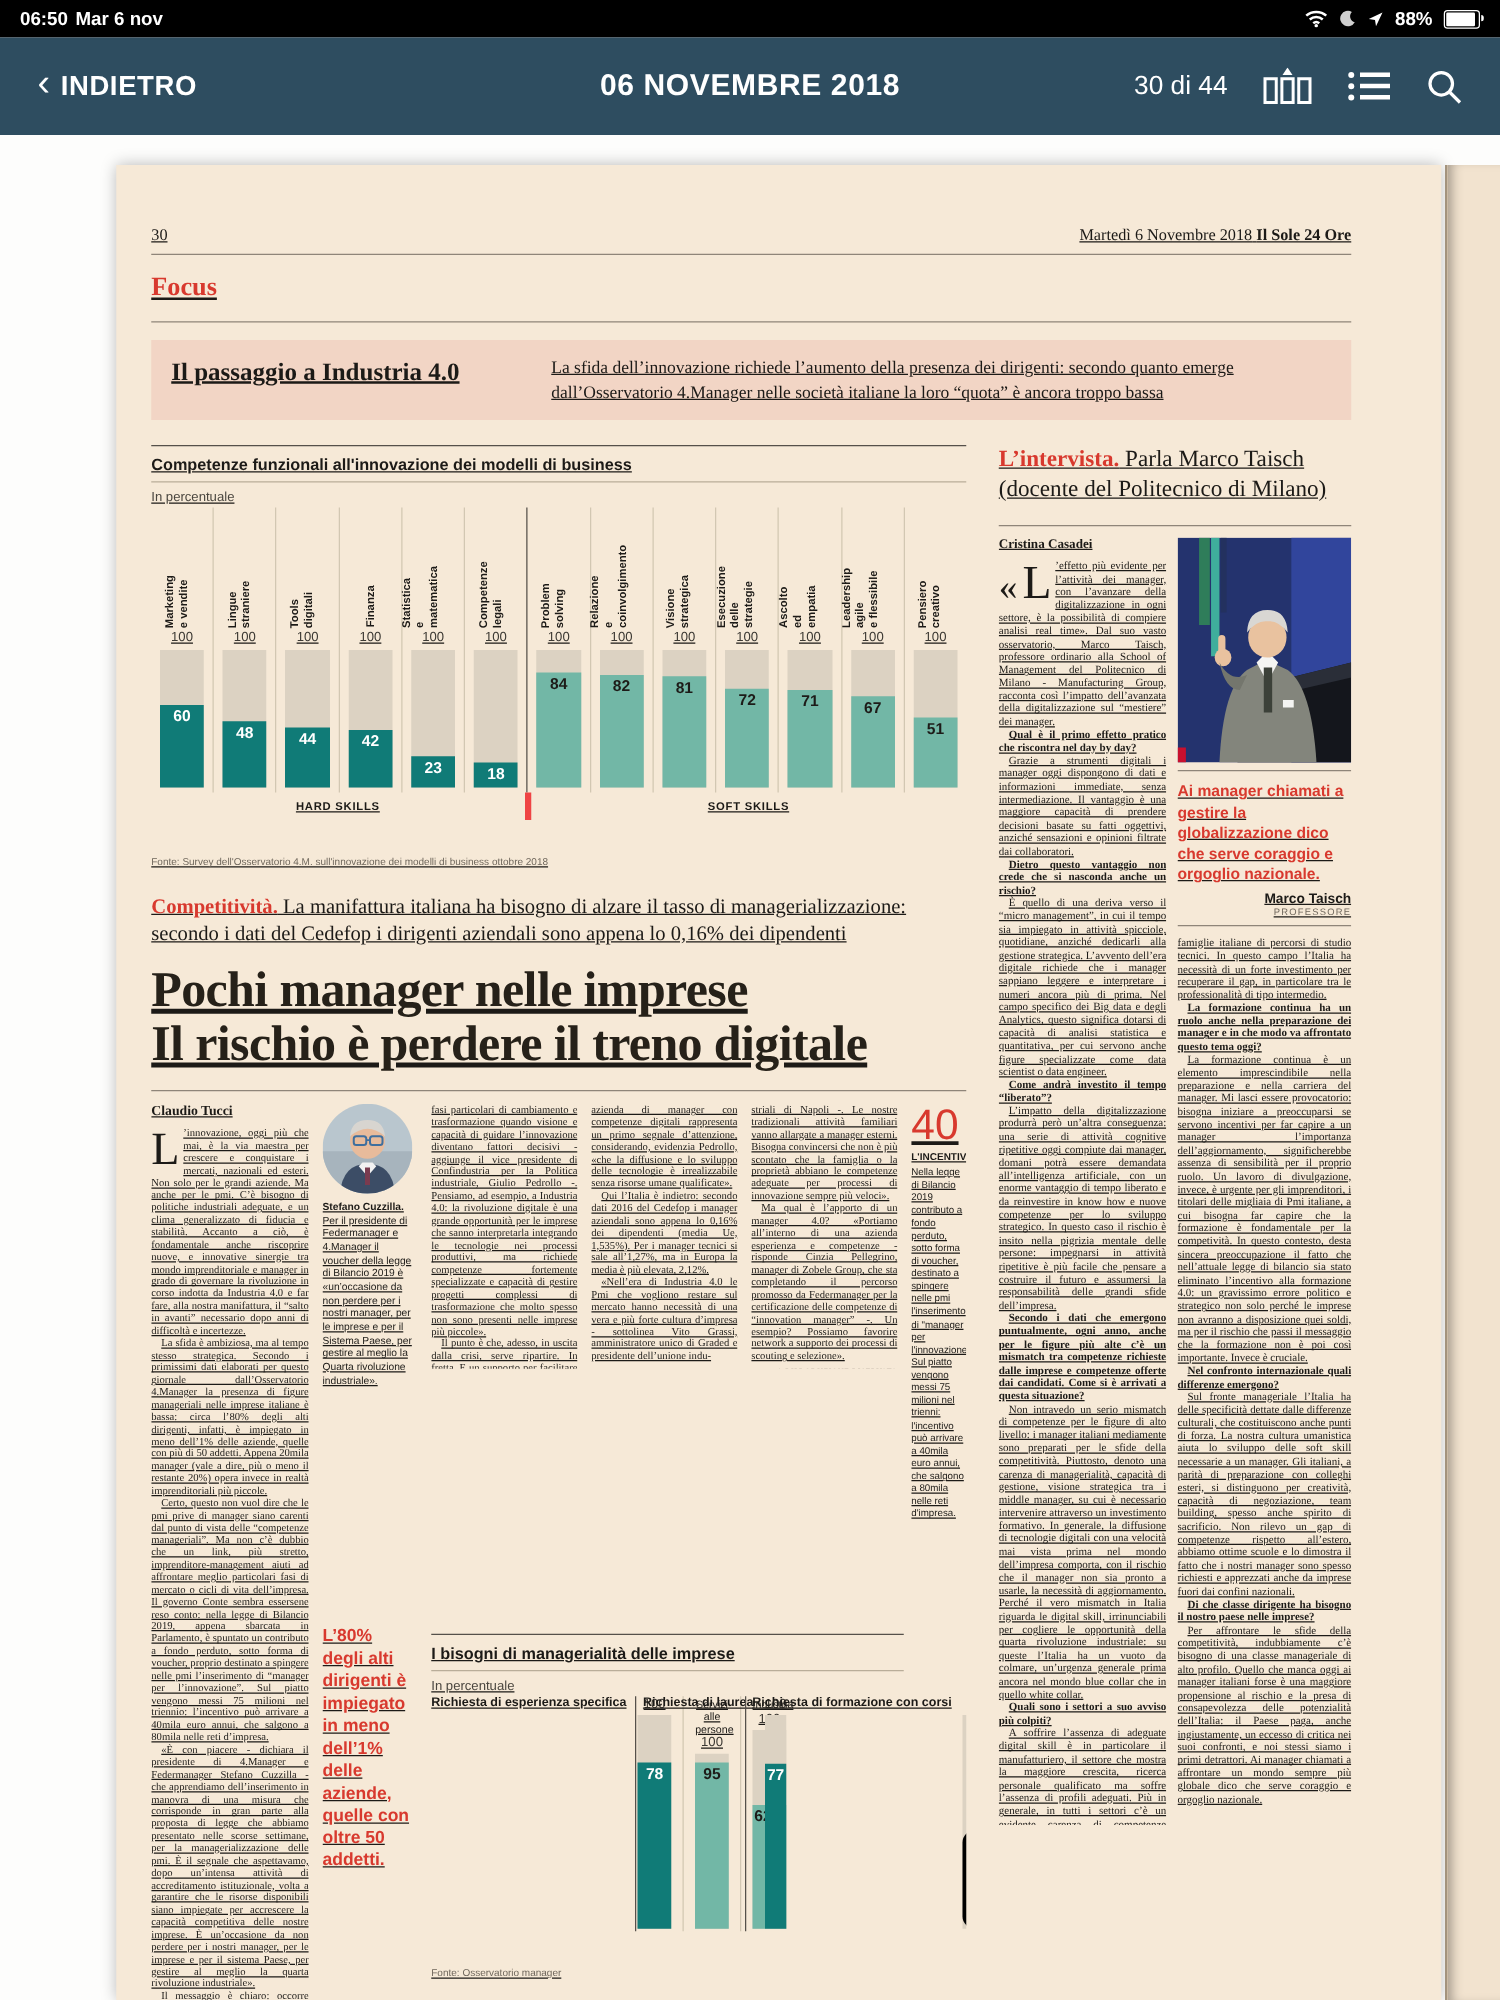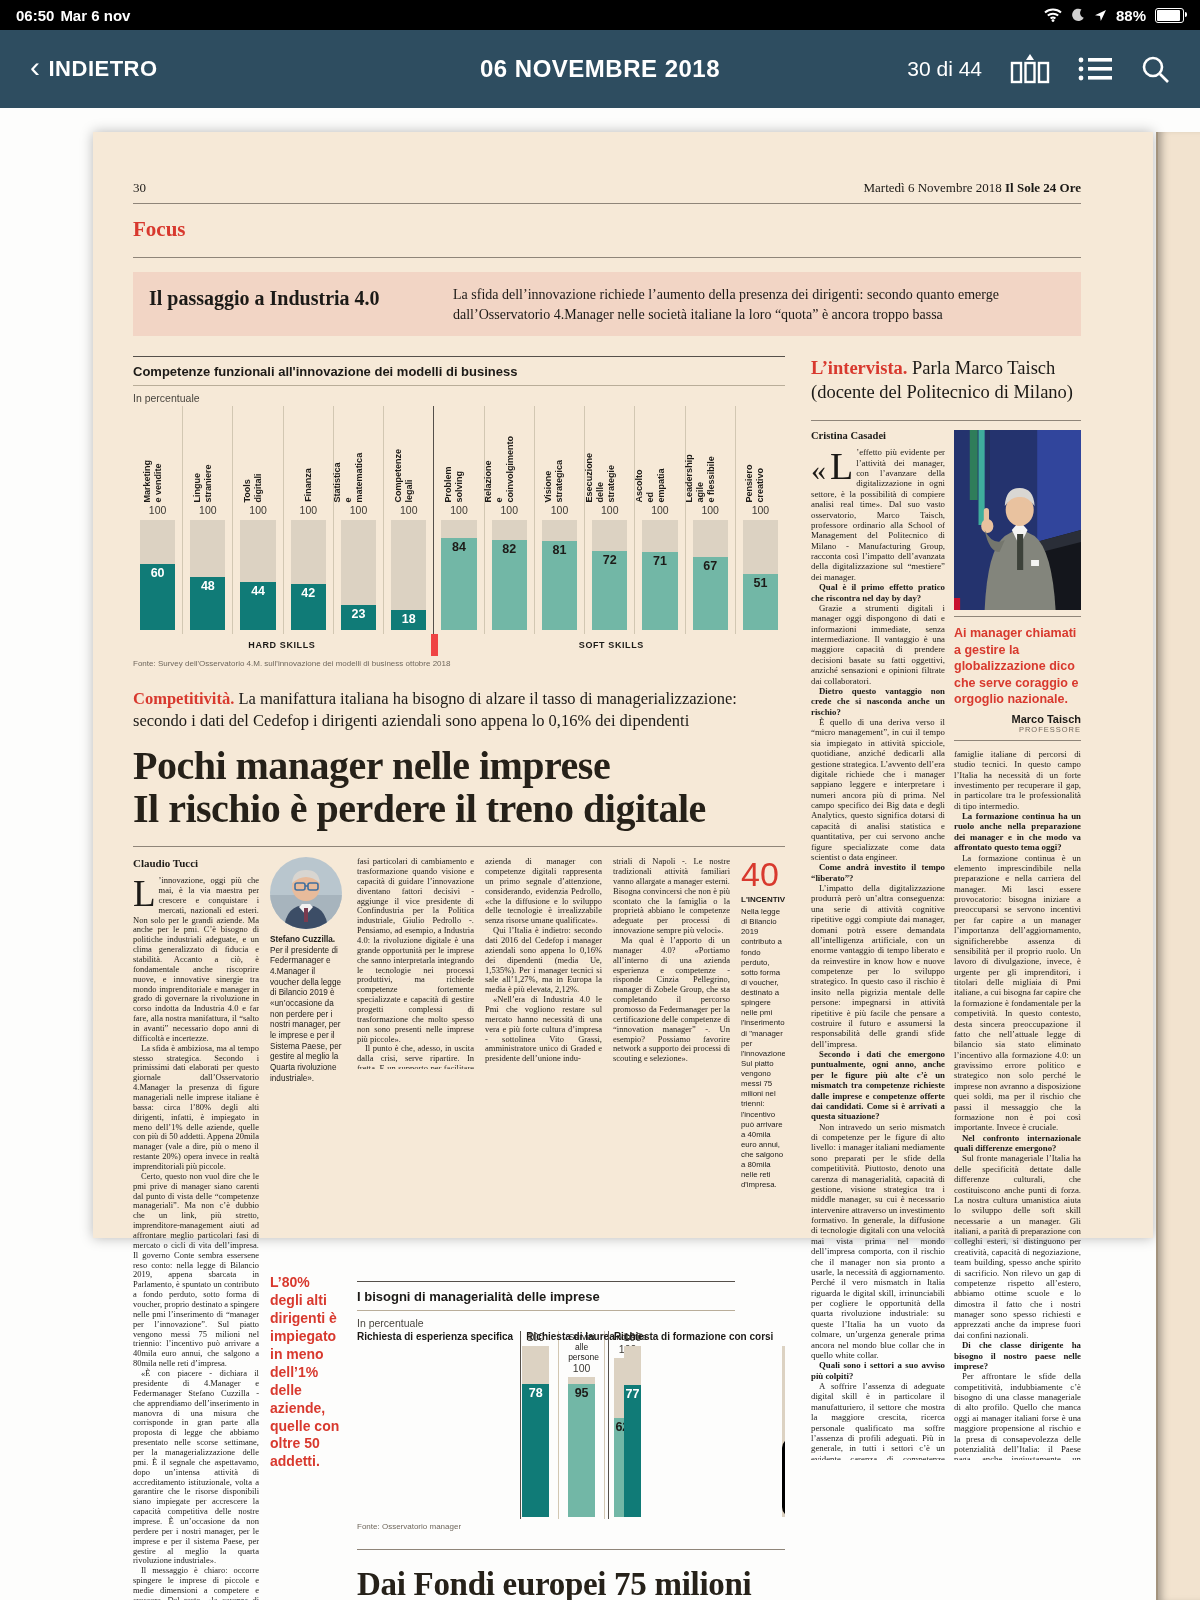--- a/index.html
+++ b/index.html
@@ -18,22 +18,22 @@
   
   .nav-bar{position:absolute;top:30px;left:0;right:0;height:78px;background:#2e4d60;color:#fff;
     display:flex;align-items:center;padding:0 30px;box-sizing:border-box;}
   .nav-back{display:flex;align-items:center;gap:8px;font-size:22px;font-weight:bold;letter-spacing:.5px;cursor:pointer;}
   .nav-back .chev{font-size:30px;font-weight:normal;line-height:1;margin-top:-4px;}
   .nav-title{position:absolute;left:50%;transform:translateX(-50%);font-size:24px;font-weight:bold;letter-spacing:.5px;}
   .nav-right{margin-left:auto;display:flex;align-items:center;gap:28px;}
   .nav-right .pcount{font-size:21px;}
   .nav-icon{display:block;cursor:pointer;}
   
-  .page{position:absolute;left:93px;top:132px;width:1060px;height:1106px;background:#f6e9d7;
-    box-shadow:0 0 12px rgba(0,0,0,.28);box-sizing:border-box;padding:0 72px 0 40px;color:#1c1a17;}
+  .page{position:absolute;left:93px;top:132px;width:1060px;height:1468px;background:#f6e9d7;
+    box-shadow:0 0 12px rgba(0,0,0,.28);box-sizing:border-box;padding:0 72px 0 28px;color:#1c1a17;text-decoration:underline;}
   .page-sliver{position:absolute;left:1156px;top:132px;width:44px;height:1468px;background:#f2e3cf;
     border-left:2px solid #a3937d;box-shadow:inset 8px 0 9px -5px rgba(0,0,0,.35);}
   .p-head{display:flex;justify-content:space-between;align-items:baseline;margin-top:48px;
     font-family:"Liberation Serif",serif;font-size:13px;border-bottom:1px solid #8f8579;padding-bottom:7px;}
   .p-head .brand{font-weight:bold;}
   .p-focus{font-family:"Liberation Serif",serif;color:#d8392e;font-weight:bold;font-size:21px;
     padding:13px 0 15px;border-bottom:1px solid #8f8579;}
   .p-banner{margin-top:14px;background:#f2d5c5;display:flex;padding:12px 16px;box-sizing:border-box;gap:36px;}
   .b-title{font-family:"Liberation Serif",serif;font-weight:bold;font-size:20px;width:268px;flex:none;padding-top:3px;}
   .b-text{font-family:"Liberation Serif",serif;font-size:14px;line-height:1.4;max-width:585px;padding-top:1px;}
@@ -52,22 +52,22 @@
   .c-lab span{position:absolute;bottom:2px;left:62%;transform-origin:0 100%;transform:rotate(-90deg);
     font-size:9px;font-weight:bold;line-height:1.2;white-space:pre-line;}
   .c-hund{font-size:10.5px;text-align:center;height:16px;color:#3c3933;}
   .c-track{height:110px;margin:0 7px;background:#dcd2c2;position:relative;}
   .c-fill{position:absolute;left:0;right:0;bottom:0;}
   .c-val{position:absolute;top:2px;width:100%;text-align:center;font-weight:bold;font-size:12.5px;}
   .c-fill.dark .c-val{color:#fff;}
   .c-fill.light .c-val{color:#1d1b18;}
   .c-glabels{display:flex;height:22px;align-items:center;font-size:9px;font-weight:bold;letter-spacing:.6px;}
   .c-glabels .g1{width:46.15%;text-align:center;}
-  .c-glabels .g2{width:53.85%;text-align:left;border-left:7px solid #ef4444;height:100%;display:flex;align-items:center;justify-content:center;}
-  .c-source{font-size:8px;color:#6f675c;padding:3px 0 8px;}
+  .c-glabels .g2{width:53.85%;text-align:left;border-left:5px solid #ef4444;height:100%;display:flex;align-items:center;justify-content:center;}
+  .c-source{font-size:8px;color:#6f675c;padding:3px 0 8px;margin-top:26px;}
   
   .chart2{margin-top:4px;margin-right:50px;border-top:1px solid #55504a;}
   .c2-groups{display:flex;height:188px;}
   .c2-group{display:flex;border-left:1px solid #55504a;padding:0 5px;min-width:0;}
   .c2-group.first{border-left:none;padding-left:0;}
   .c2-head{font-weight:bold;font-size:10px;height:17px;white-space:nowrap;}
   .c2-bars{display:flex;flex:1;}
   .c2-col{flex:1;display:flex;flex-direction:column;border-left:1px solid #d2c7b2;padding:0 9px;min-width:0;}
   .c2-col.first{border-left:none;}
   .c2-lab{font-size:8.5px;text-align:center;line-height:1.15;padding-top:2px;}

